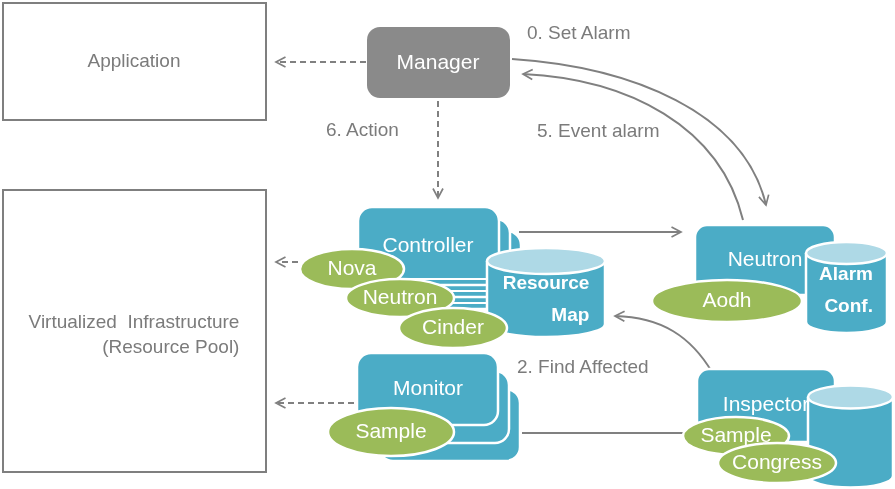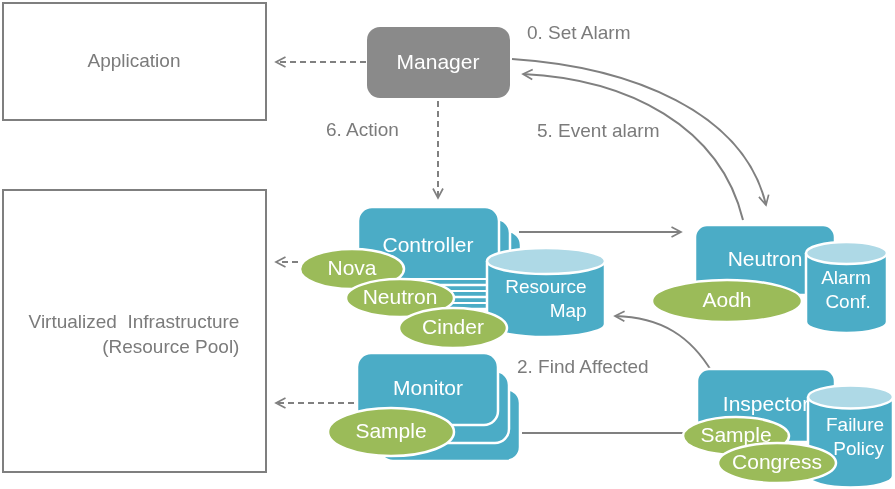--- a/index.html
+++ b/index.html
@@ -8,21 +8,21 @@
     font-family:"Liberation Sans",sans-serif;overflow:hidden;
   }
   .canvas svg{position:absolute;left:0;top:0;}
   .lbl{
     position:absolute;white-space:pre;color:#7b7b7b;
     font-size:19px;line-height:22px;text-align:right;
   }
   .ctr{transform:translate(-50%,-50%);text-align:right;}
   .wlbl{color:#ffffff;}
   .s21{font-size:21px;}
-  .two{line-height:24px;}
+  .two{line-height:32px;font-weight:bold;}
   .vi{line-height:25px;}
 </style>
 </head>
 <body>
 
 <div class="canvas">
 
   <svg width="895" height="489" viewBox="0 0 895 489">
     <defs>
       <marker id="arw" viewBox="0 0 14 14" refX="12" refY="7" markerWidth="14" markerHeight="14" markerUnits="userSpaceOnUse" orient="auto-start-reverse">
@@ -99,22 +99,20 @@
   <div class="lbl ctr wlbl s21" style="left:438px;top:62px">Manager</div>
   <div class="lbl ctr wlbl s21" style="left:428px;top:245px">Controller</div>
   <div class="lbl ctr wlbl s21" style="left:428px;top:388px">Monitor</div>
   <div class="lbl ctr wlbl s21" style="left:765px;top:259px">Neutron</div>
   <div class="lbl ctr wlbl s21" style="left:766px;top:404px">Inspector</div>
 
   <div class="lbl ctr wlbl two" style="left:546px;top:299px">Resource
 Map</div>
   <div class="lbl ctr wlbl two" style="left:846px;top:290px">Alarm
 Conf.</div>
-  <div class="lbl ctr wlbl two" style="left:855px;top:437px">Failure
-Policy</div>
 
   <div class="lbl ctr wlbl s21" style="left:352px;top:268px">Nova</div>
   <div class="lbl ctr wlbl s21" style="left:400px;top:297px">Neutron</div>
   <div class="lbl ctr wlbl s21" style="left:453px;top:327px">Cinder</div>
   <div class="lbl ctr wlbl s21" style="left:391px;top:431px">Sample</div>
   <div class="lbl ctr wlbl s21" style="left:727px;top:300px">Aodh</div>
   <div class="lbl ctr wlbl s21" style="left:736px;top:435px">Sample</div>
   <div class="lbl ctr wlbl s21" style="left:777px;top:462px">Congress</div>
 
   <div class="lbl" style="left:527px;top:22px">0. Set Alarm</div>

